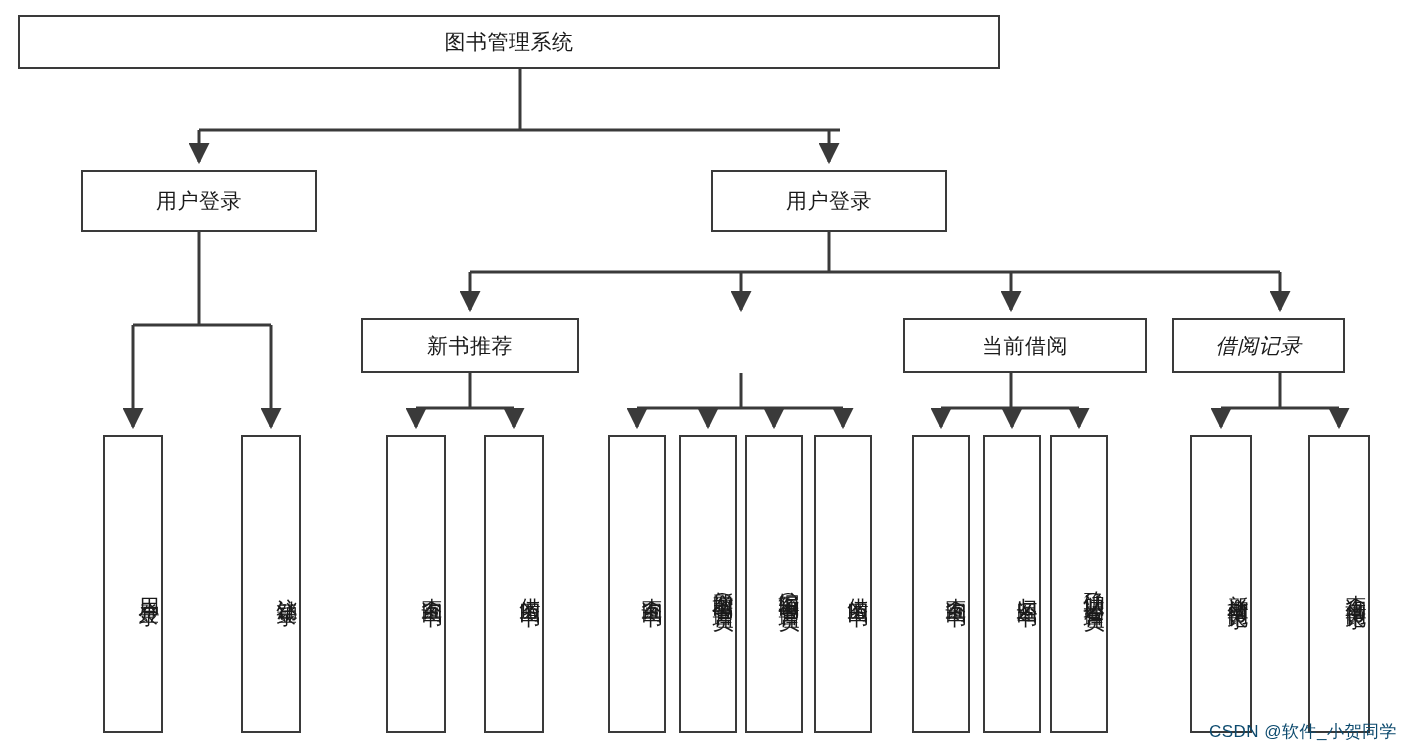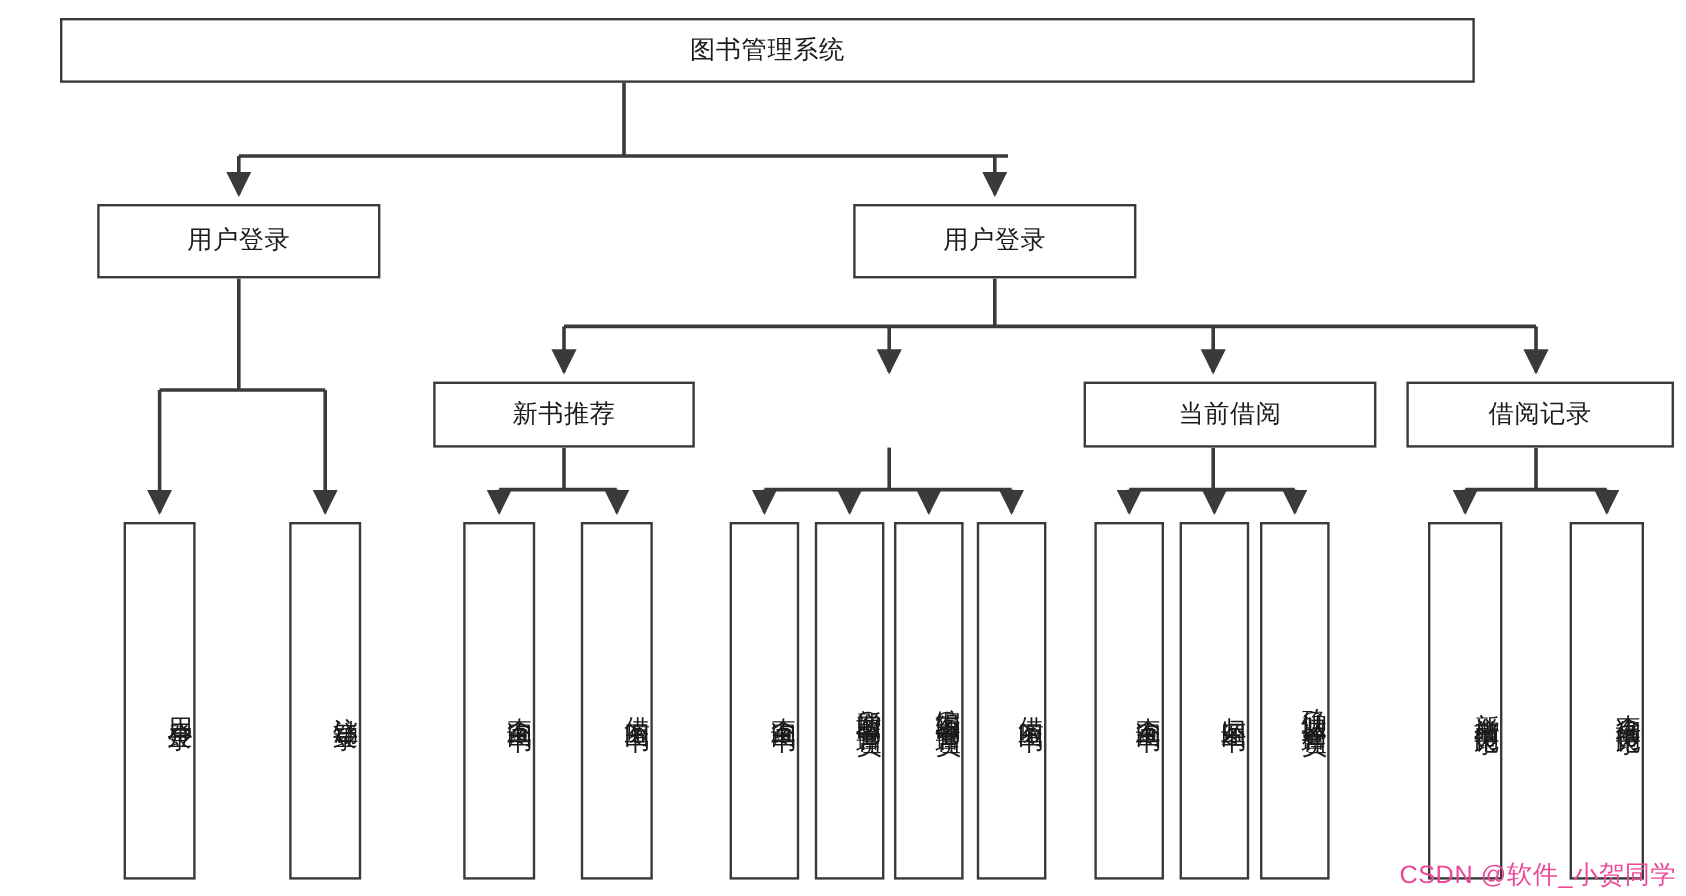--- a/index.html
+++ b/index.html
@@ -52,22 +52,22 @@
   }
   .node.vert > .vlabel {
     writing-mode: vertical-rl;
     text-orientation: upright;
     display: block;
   }
   #watermark {
     position: absolute;
     right: 8px;
     bottom: 4px;
-    font-size: 21px;
-    color: #ec4899;
+    font-size: 17px;
+    color: #0c4a6e;
     letter-spacing: 0.5px;
     white-space: nowrap;
     user-select: none;
   }
 </style>
 </head>
 <body>
 
 <div id="canvas">
 
@@ -114,38 +114,38 @@
       <path d="M 1012 408 L 1012 427" marker-end="url(#arrow)"></path>
       <path d="M 1079 408 L 1079 427" marker-end="url(#arrow)"></path>
 
       <path d="M 1280 373 L 1280 408"></path>
       <path d="M 1221 408 L 1339 408"></path>
       <path d="M 1221 408 L 1221 427" marker-end="url(#arrow)"></path>
       <path d="M 1339 408 L 1339 427" marker-end="url(#arrow)"></path>
     </g>
   </svg>
 
-  <div class="node horiz" style="left:18px; top:15px; width:1179px; height:54px;margin-left:32px;">
+  <div class="node horiz" style="left:18px; top:15px; width:982px; height:54px;">
     <span>图书管理系统</span>
   </div>
 
   <div class="node horiz" style="left:81px; top:170px; width:236px; height:62px;">
     <span>用户登录</span>
   </div>
   <div class="node horiz" style="left:711px; top:170px; width:236px; height:62px;">
     <span>用户登录</span>
   </div>
 
   <div class="node horiz" style="left:361px; top:318px; width:218px; height:55px;text-align:center;">
     <span>新书推荐</span>
   </div>
   <div class="node horiz" style="left:903px; top:318px; width:244px; height:55px;">
     <span>当前借阅</span>
   </div>
-  <div class="node horiz" style="left:1172px; top:318px; width:223px; height:55px;">
+  <div class="node horiz" style="left:1172px; top:318px; width:173px; height:55px;font-style:italic;">
     <span>借阅记录</span>
   </div>
 
   <div class="node vert" style="left:103px; top:435px; width:60px; height:298px;">
     <span class="vlabel">用户登录</span>
   </div>
   <div class="node vert" style="left:241px; top:435px; width:60px; height:298px;">
     <span class="vlabel">注销登录</span>
   </div>
 

